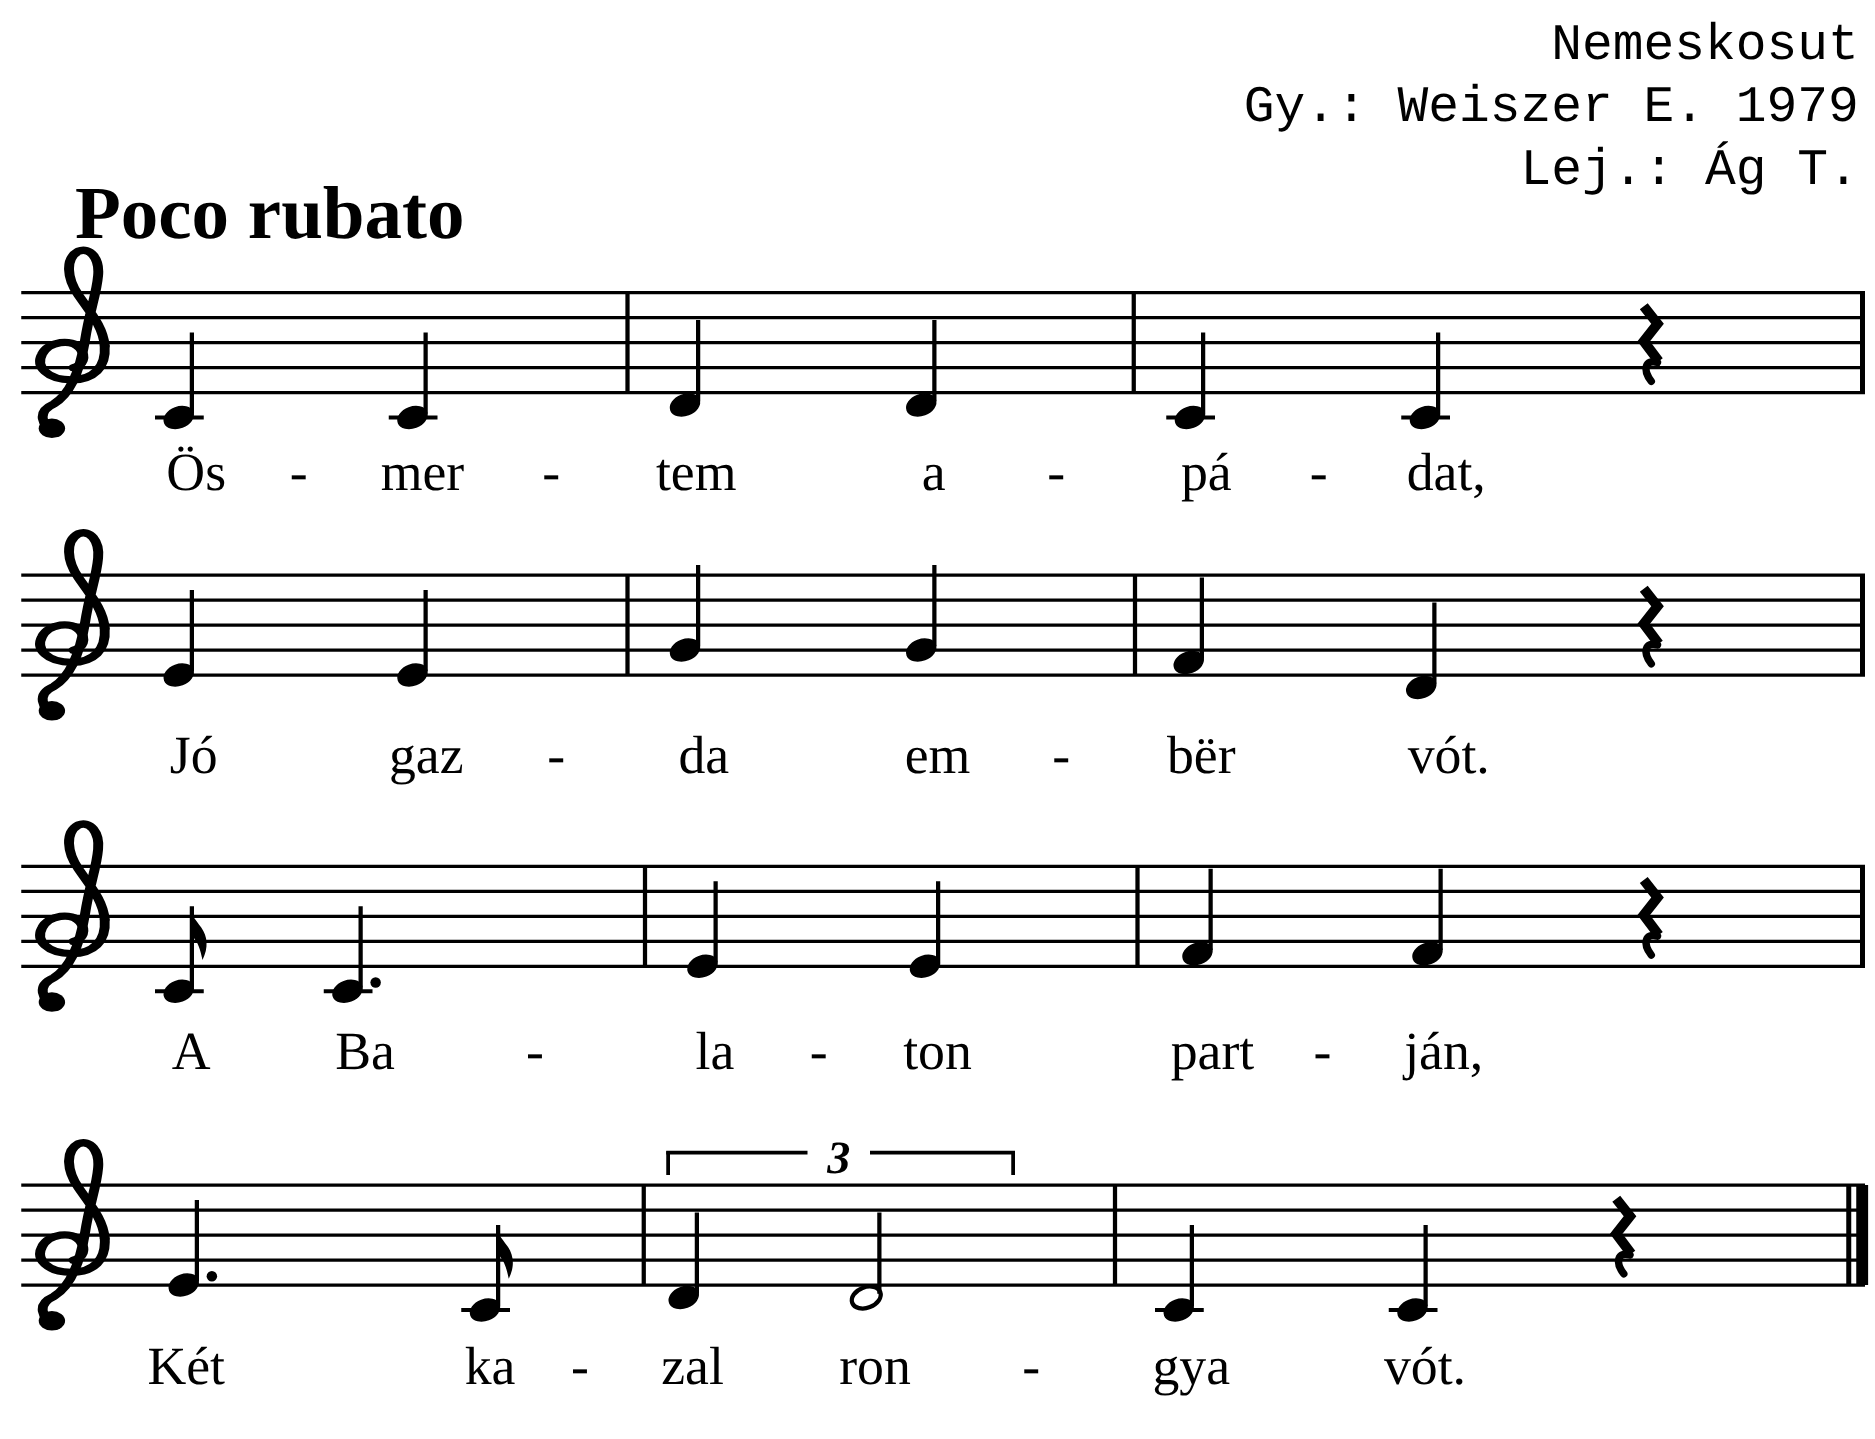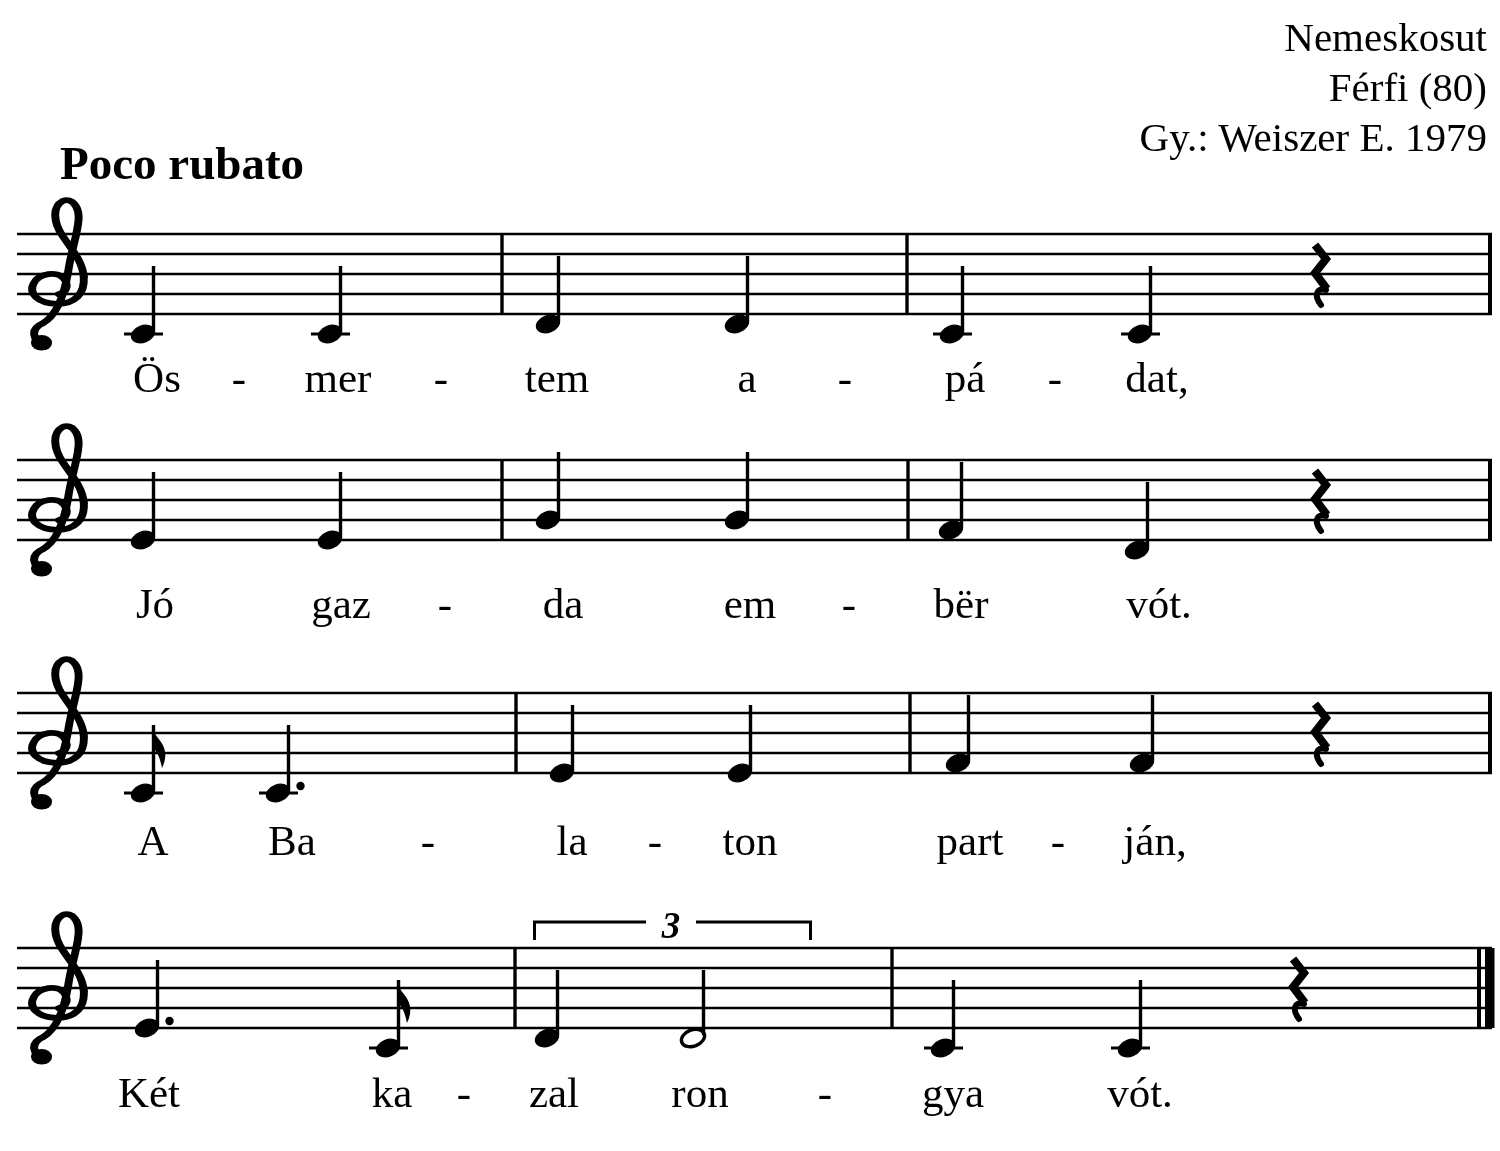--- a/index.html
+++ b/index.html
@@ -1,32 +1,32 @@
 <!DOCTYPE html>
 <html><head>
 <meta charset="utf-8">
 <style>
   html,body{margin:0;padding:0;}
   body{width:1500px;height:1151px;background:#ffffff;position:relative;
        font-family:"Liberation Serif","DejaVu Serif",serif;color:#000;overflow:hidden;}
   .header-block{position:absolute;top:12px;right:13px;text-align:right;
-                font-size:41px;line-height:50px;}
-  .tempo-marking{position:absolute;left:60px;top:136px;font-size:47px;font-weight:bold;}
+                font-size:41px;line-height:50px;font-family:Liberation Mono, monospace;}
+  .tempo-marking{position:absolute;left:60px;top:136px;font-size:60px;font-weight:bold;}
   #score-svg{position:absolute;left:0;top:0;}
   .lyric{font-size:43px;font-family:"Liberation Serif","DejaVu Serif",serif;fill:#000;}
   .tuplet-num{font-size:37px;font-style:italic;font-weight:bold;
               font-family:"Liberation Serif","DejaVu Serif",serif;fill:#000;}
 </style>
 </head>
 <body>
 
 <div class="header-block">
   <div>Nemeskosut</div>
-  <div>Férfi (80)</div>
   <div>Gy.: Weiszer E. 1979</div>
+  <div>Lej.: Ág T.</div>
 </div>
 
 <div class="tempo-marking">Poco rubato</div>
 
 <svg id="score-svg" width="1500" height="1151" viewBox="0 0 1500 1151" xmlns="http://www.w3.org/2000/svg">
     <g>
       <line x1="17" y1="234" x2="1492" y2="234" stroke="#000000" stroke-width="2.6"></line>
       <line x1="17" y1="254" x2="1492" y2="254" stroke="#000000" stroke-width="2.6"></line>
       <line x1="17" y1="274" x2="1492" y2="274" stroke="#000000" stroke-width="2.6"></line>
       <line x1="17" y1="294" x2="1492" y2="294" stroke="#000000" stroke-width="2.6"></line>

